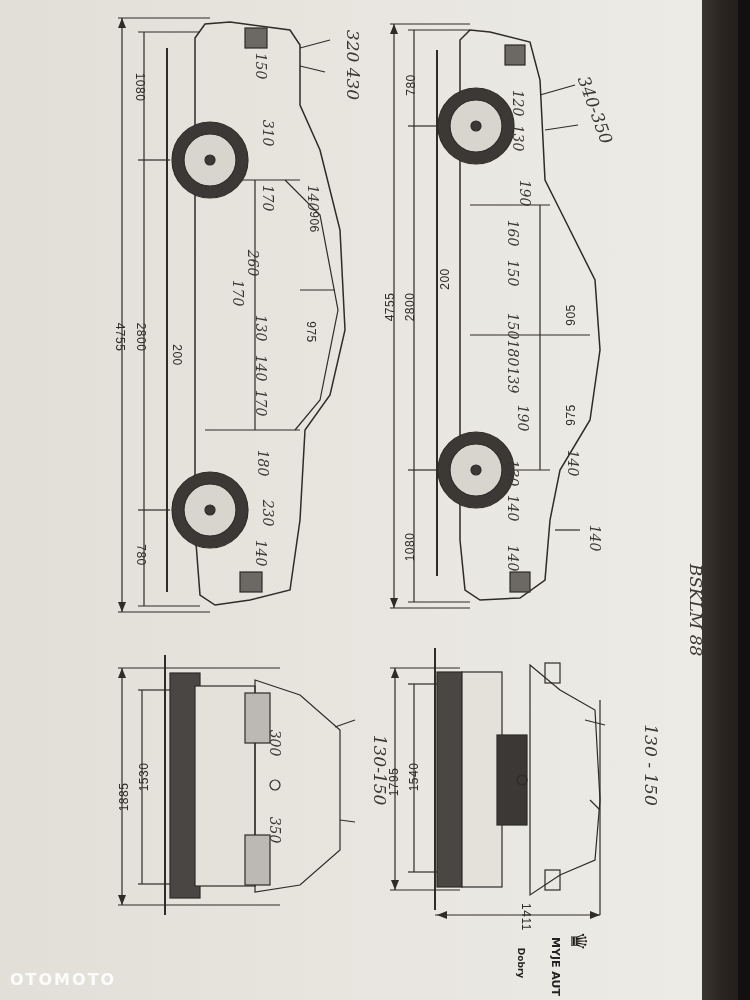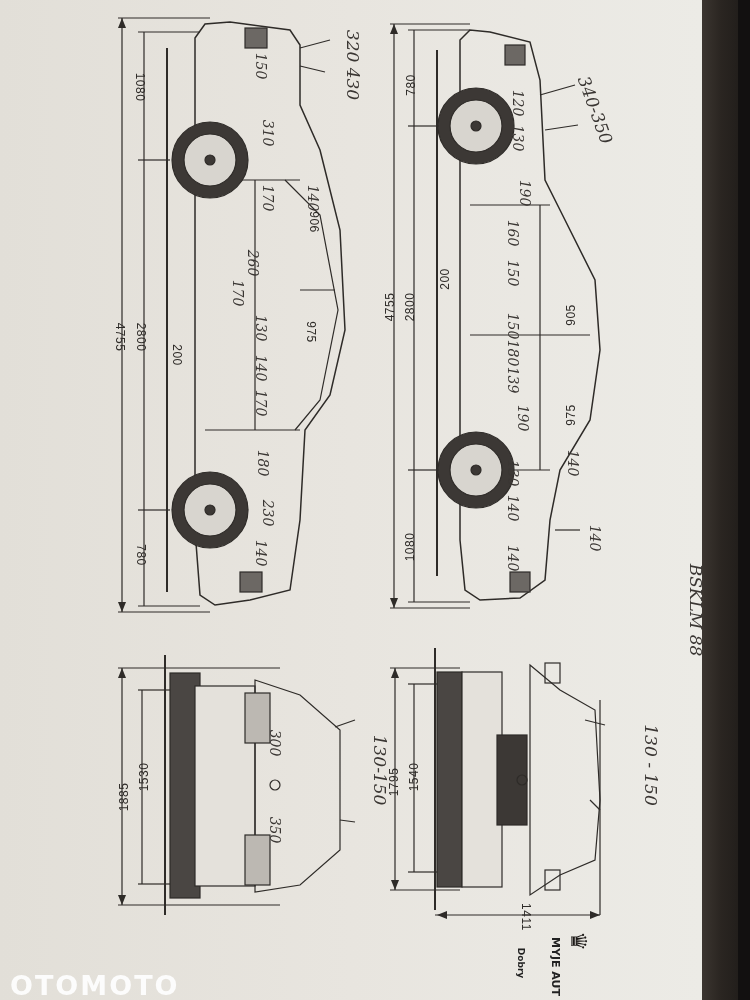--- a/index.html
+++ b/index.html
@@ -27,21 +27,21 @@
     }
     .rot90 { transform: rotate(90deg); }
     .rotm90 { transform: rotate(-90deg); }
     .dim { font-family: "Liberation Sans", sans-serif; font-size: 12px; letter-spacing: 0.5px; }
     .hand {
       font-family: "DejaVu Serif", serif; font-style: italic; font-size: 14px; color: #3a3633;
     }
     .hand-lg { font-size: 17px; }
     .watermark {
       position: absolute; left: 10px; top: 970px; color: #ffffff; font-weight: bold;
-      font-size: 27px; letter-spacing: 2px; opacity: 0.92;
+      font-size: 16px; letter-spacing: 2px; opacity: 0.92;
       font-family: "DejaVu Sans", sans-serif;
     }
     .stamp {
       position: absolute; left: 520px; top: 930px; width: 80px; height: 70px;
     }
     .stamp .st-text {
       position: absolute; font-size: 9px; color: #222; transform: rotate(90deg);
       font-family: "DejaVu Sans", sans-serif; font-weight: bold; white-space: nowrap;
     }
   </style>

